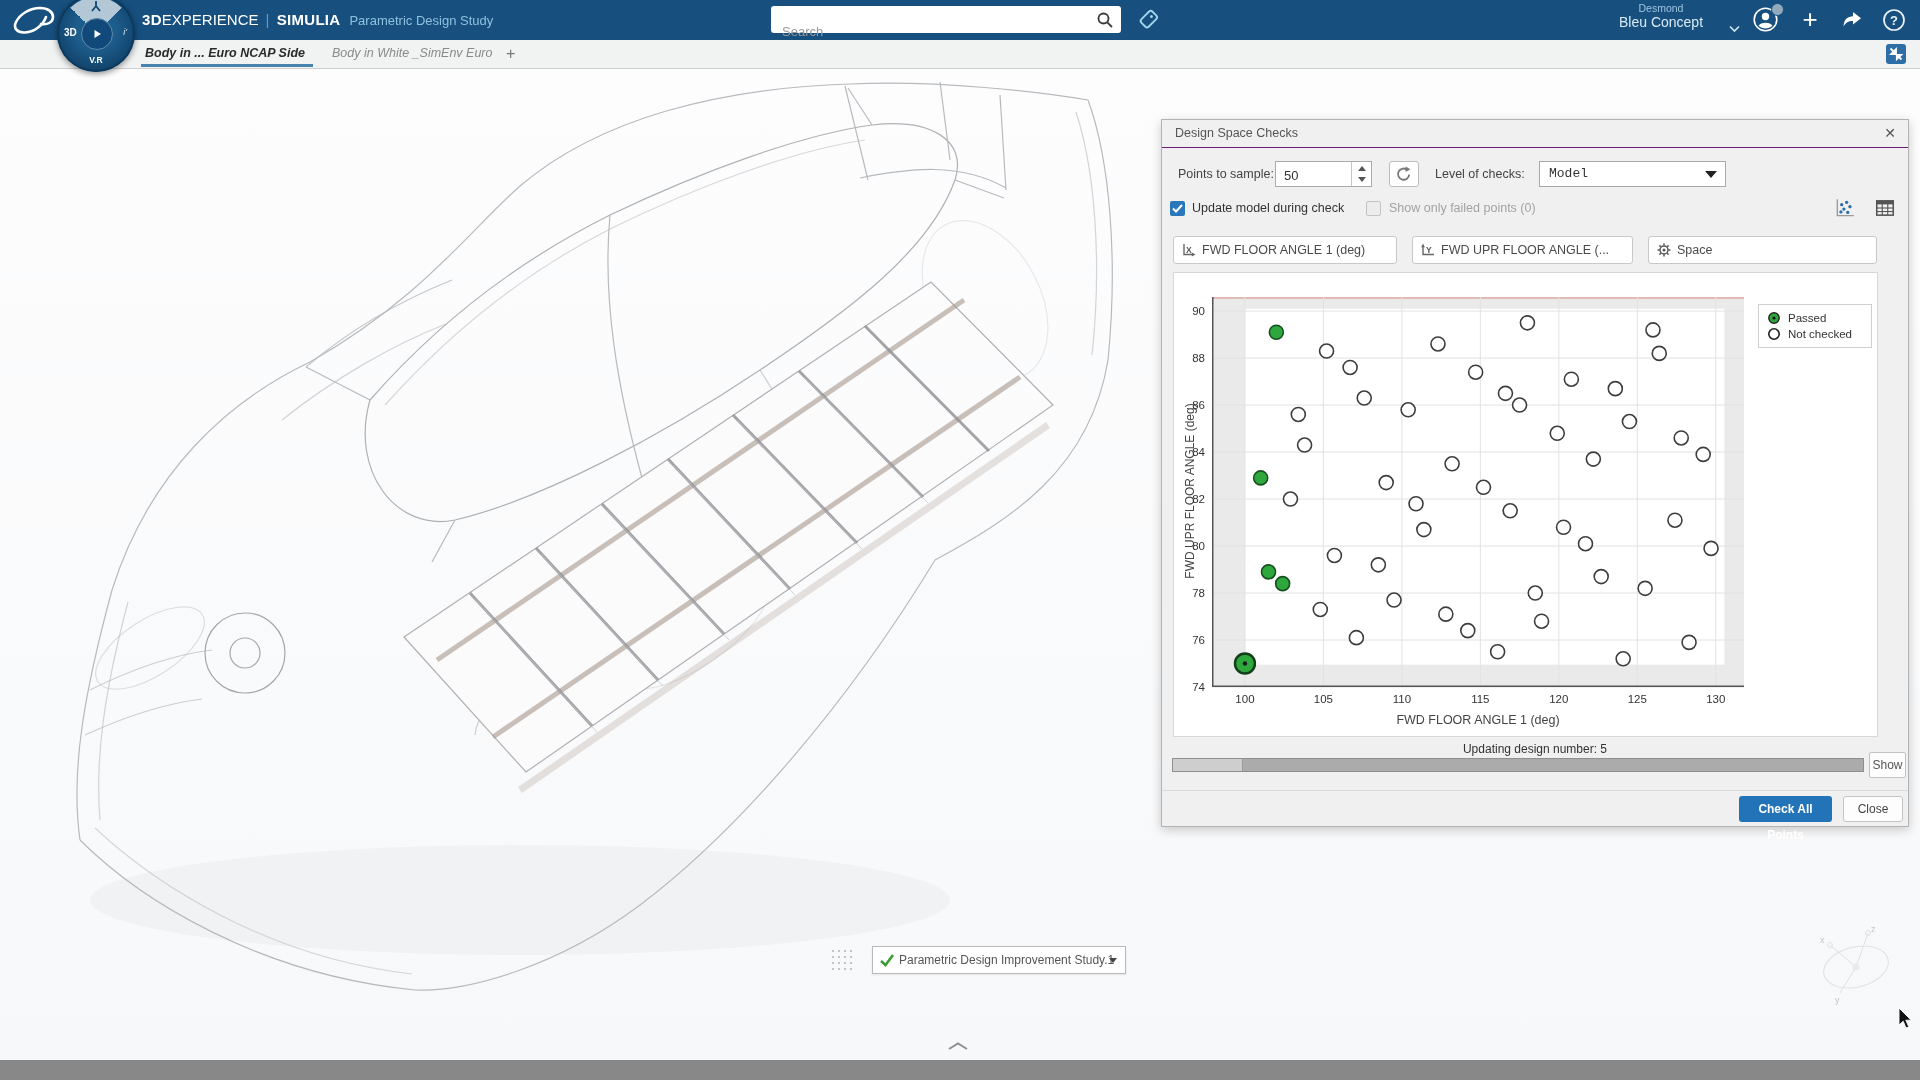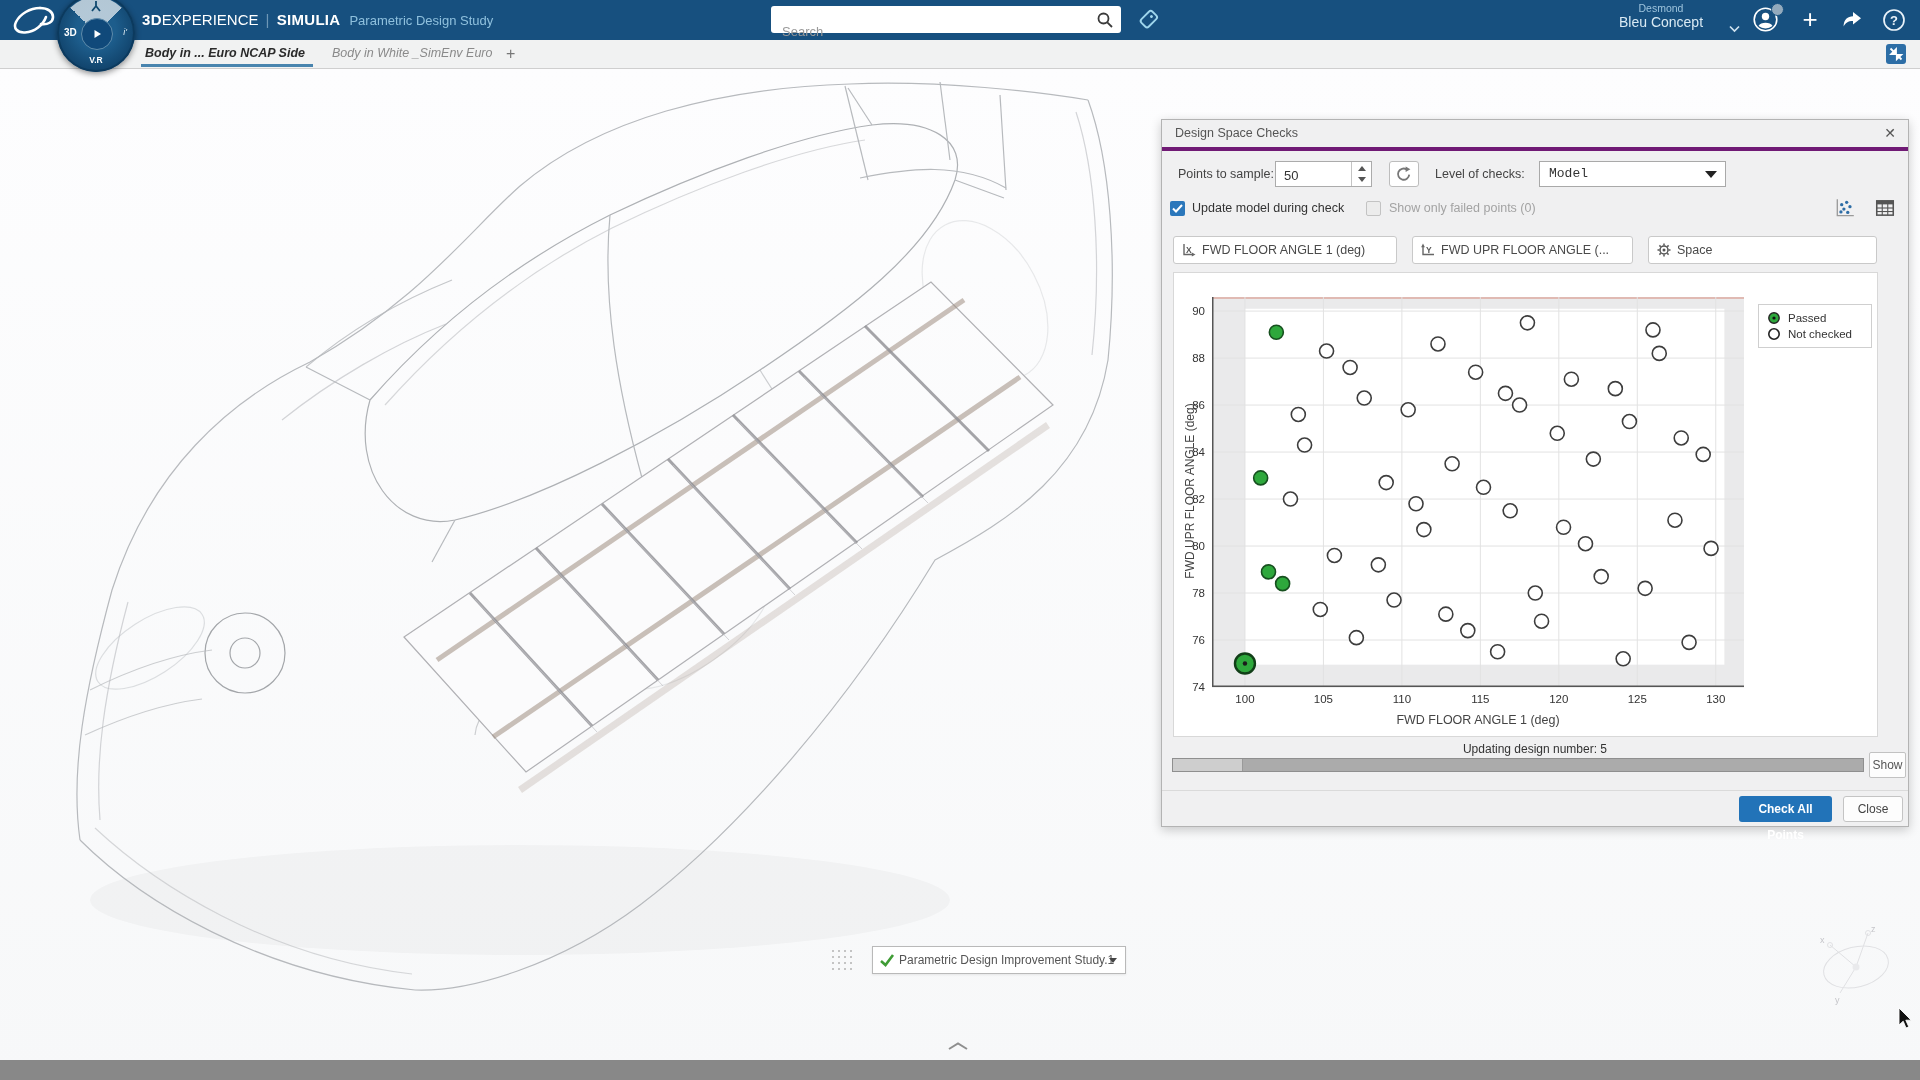--- a/index.html
+++ b/index.html
@@ -69,21 +69,21 @@
   .study-pill .caret{position:absolute;right:8px;top:11px;width:0;height:0;
       border-left:4.5px solid transparent;border-right:4.5px solid transparent;border-top:5.5px solid #444;}
   .chev-up{position:absolute;left:947px;top:969px;}
   .triad{position:absolute;left:1808px;top:857px;}
   .mouse-cursor{position:absolute;left:1898px;top:940px;z-index:90;}
   .panel-collapse{position:absolute;left:1882px;top:402px;}
 
   
   .panel{position:absolute;left:1161px;top:119px;width:746px;height:706px;background:#f0f0f1;
          border:1px solid #b3b3b3;box-shadow:0 3px 10px rgba(0,0,0,.20);z-index:25;}
-  .panel-title{position:absolute;left:0;top:0;right:0;height:27px;border-bottom:4px solid #701a75;}
+  .panel-title{position:absolute;left:0;top:0;right:0;height:27px;border-bottom:1px solid #701a75;}
   .panel-title .t{position:absolute;left:13px;top:0;line-height:27px;font-size:12.5px;color:#555;}
   .panel-close{position:absolute;right:9px;top:4px;width:18px;height:18px;color:#555;font-size:14px;
                text-align:center;line-height:18px;cursor:default;}
 
   .lbl{position:absolute;font-size:12.5px;color:#444;line-height:26px;white-space:nowrap;}
   .spin{position:absolute;left:113px;top:41px;width:97px;height:26px;background:#fff;border:1px solid #ababab;box-sizing:border-box;}
   .spin input{position:absolute;left:0;top:0;width:70px;height:24px;border:none;outline:none;
               font-family:"Liberation Sans",sans-serif;font-size:13px;color:#333;padding-left:8px;background:transparent;}
   .spin .col{position:absolute;right:0;top:0;width:19px;height:24px;border-left:1px solid #c4c4c4;}
   .spin .up,.spin .dn{position:absolute;left:50%;transform:translateX(-50%);width:0;height:0;

